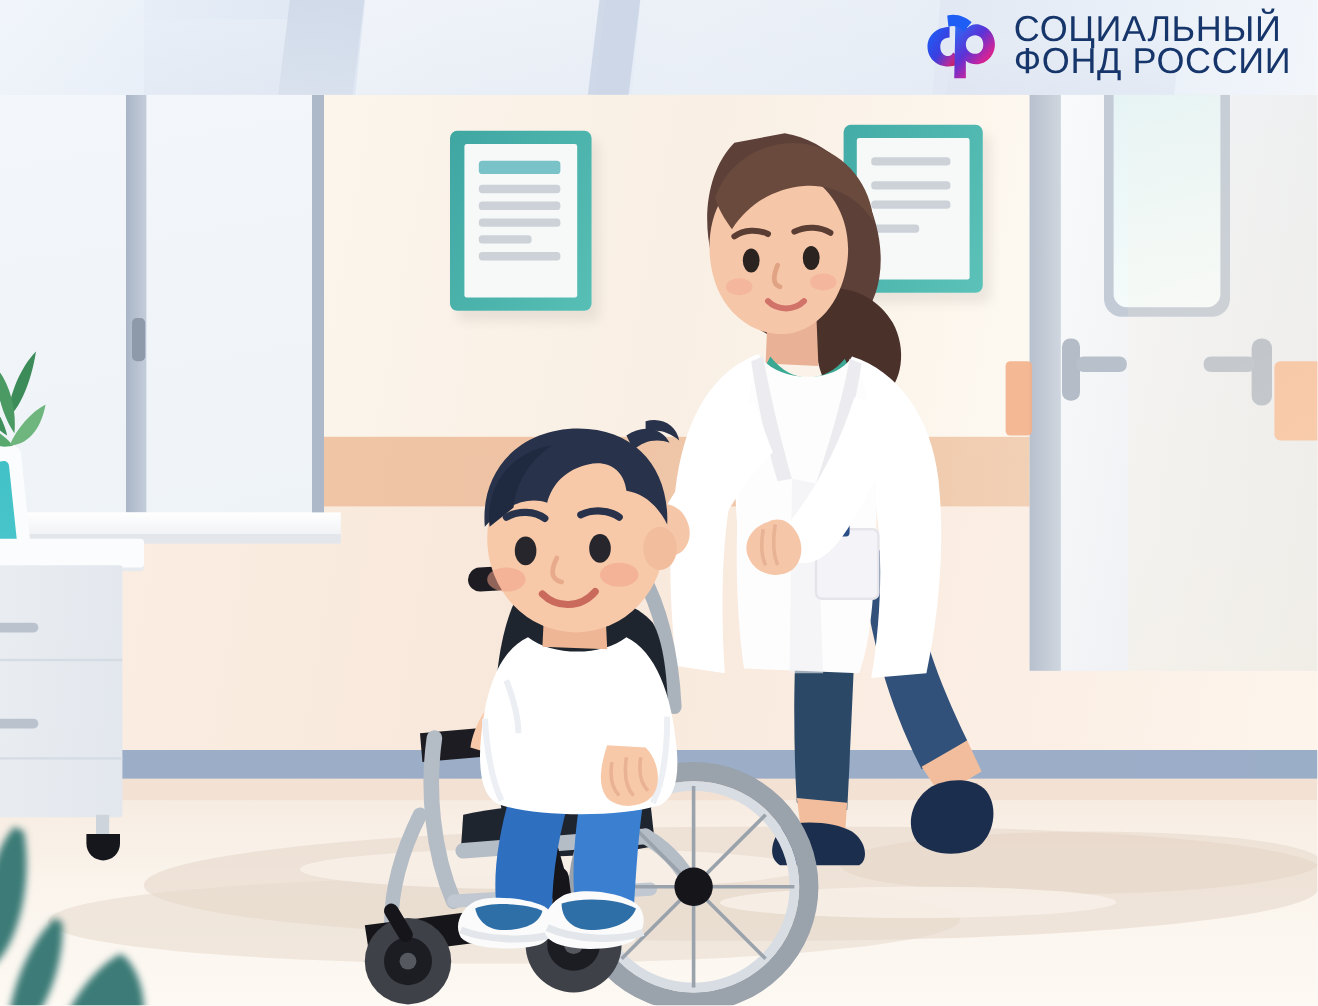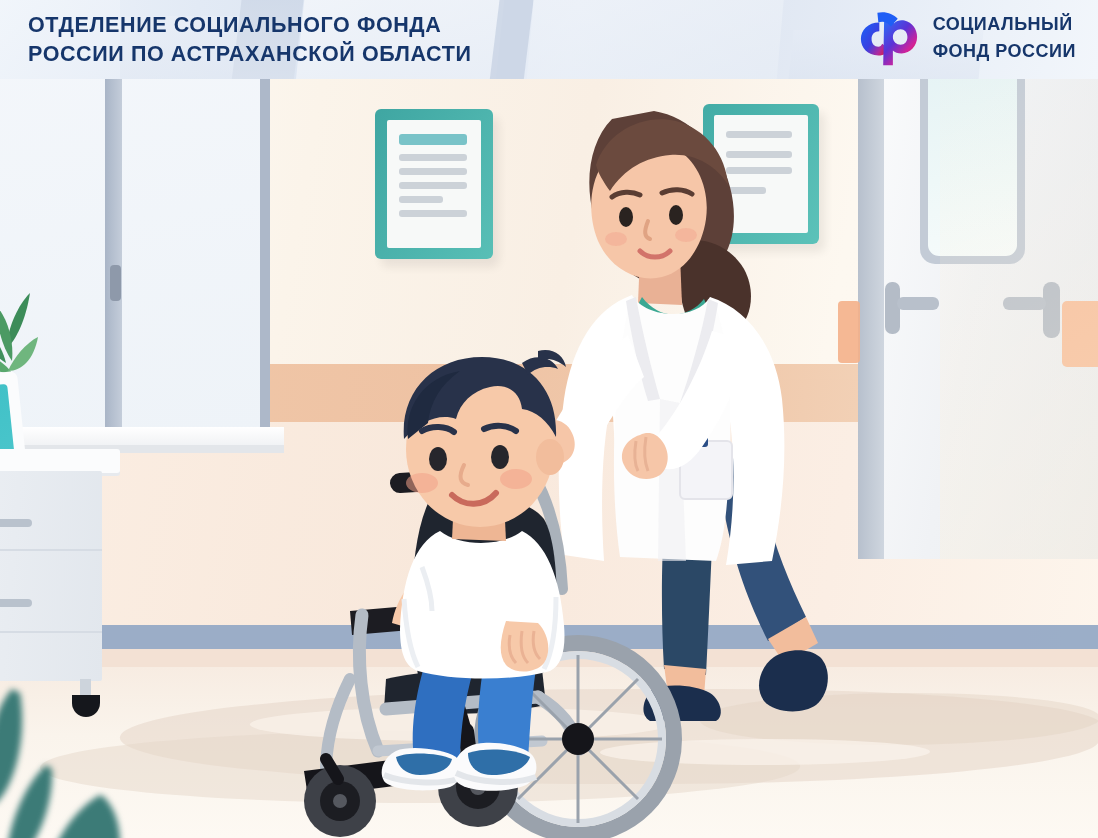--- a/index.html
+++ b/index.html
@@ -37,21 +37,21 @@
     letter-spacing:.6px; line-height:29px;
     white-space:pre-line;
     text-transform:uppercase;
   }
   .hdr-logo-wrap{
     position:absolute; right:22px; top:7px;
     display:flex; align-items:center; gap:13px;
   }
   .hdr-logo-mark{width:62px;height:62px;flex:none;}
   .hdr-logo-text{
-    color:#16366b; font-size:18px; font-weight:bold;
+    color:#16366b; font-size:30px; font-weight:normal;
     line-height:27px; letter-spacing:.5px; white-space:pre-line;
     text-transform:uppercase;
   }
 
   
   .scene{position:absolute;left:0;top:79px;width:1098px;height:759px;overflow:hidden;}
 
   
   .wall-top{position:absolute;left:0;top:0;width:1098px;height:300px;
     background:linear-gradient(100deg,#fdfbf7 0%,#fbf4ea 28%,#f9efe4 52%,#fdf8f0 76%,#fbf6ee 100%);}
@@ -171,22 +171,20 @@
 
   <div class="header">
     <div class="hdr-shape hs7"></div>
     <div class="hdr-shape hs5"></div>
     <div class="hdr-shape hs1"></div>
     <div class="hdr-shape hs2"></div>
     <div class="hdr-shape hs3"></div>
     <div class="hdr-shape hs4"></div>
     <div class="hdr-shape hs6"></div>
 
-    <div class="hdr-title">ОТДЕЛЕНИЕ СОЦИАЛЬНОГО ФОНДА
-РОССИИ ПО АСТРАХАНСКОЙ ОБЛАСТИ</div>
 
     <div class="hdr-logo-wrap">
       <svg class="hdr-logo-mark" viewBox="0 0 64 64">
         <defs>
           <linearGradient id="gA" x1="0" y1="0.15" x2="1" y2="0.9">
             <stop offset="0%" stop-color="#1f5ef5"></stop>
             <stop offset="45%" stop-color="#3a3fe0"></stop>
             <stop offset="75%" stop-color="#b02a9e"></stop>
             <stop offset="100%" stop-color="#e8191e"></stop>
           </linearGradient>

